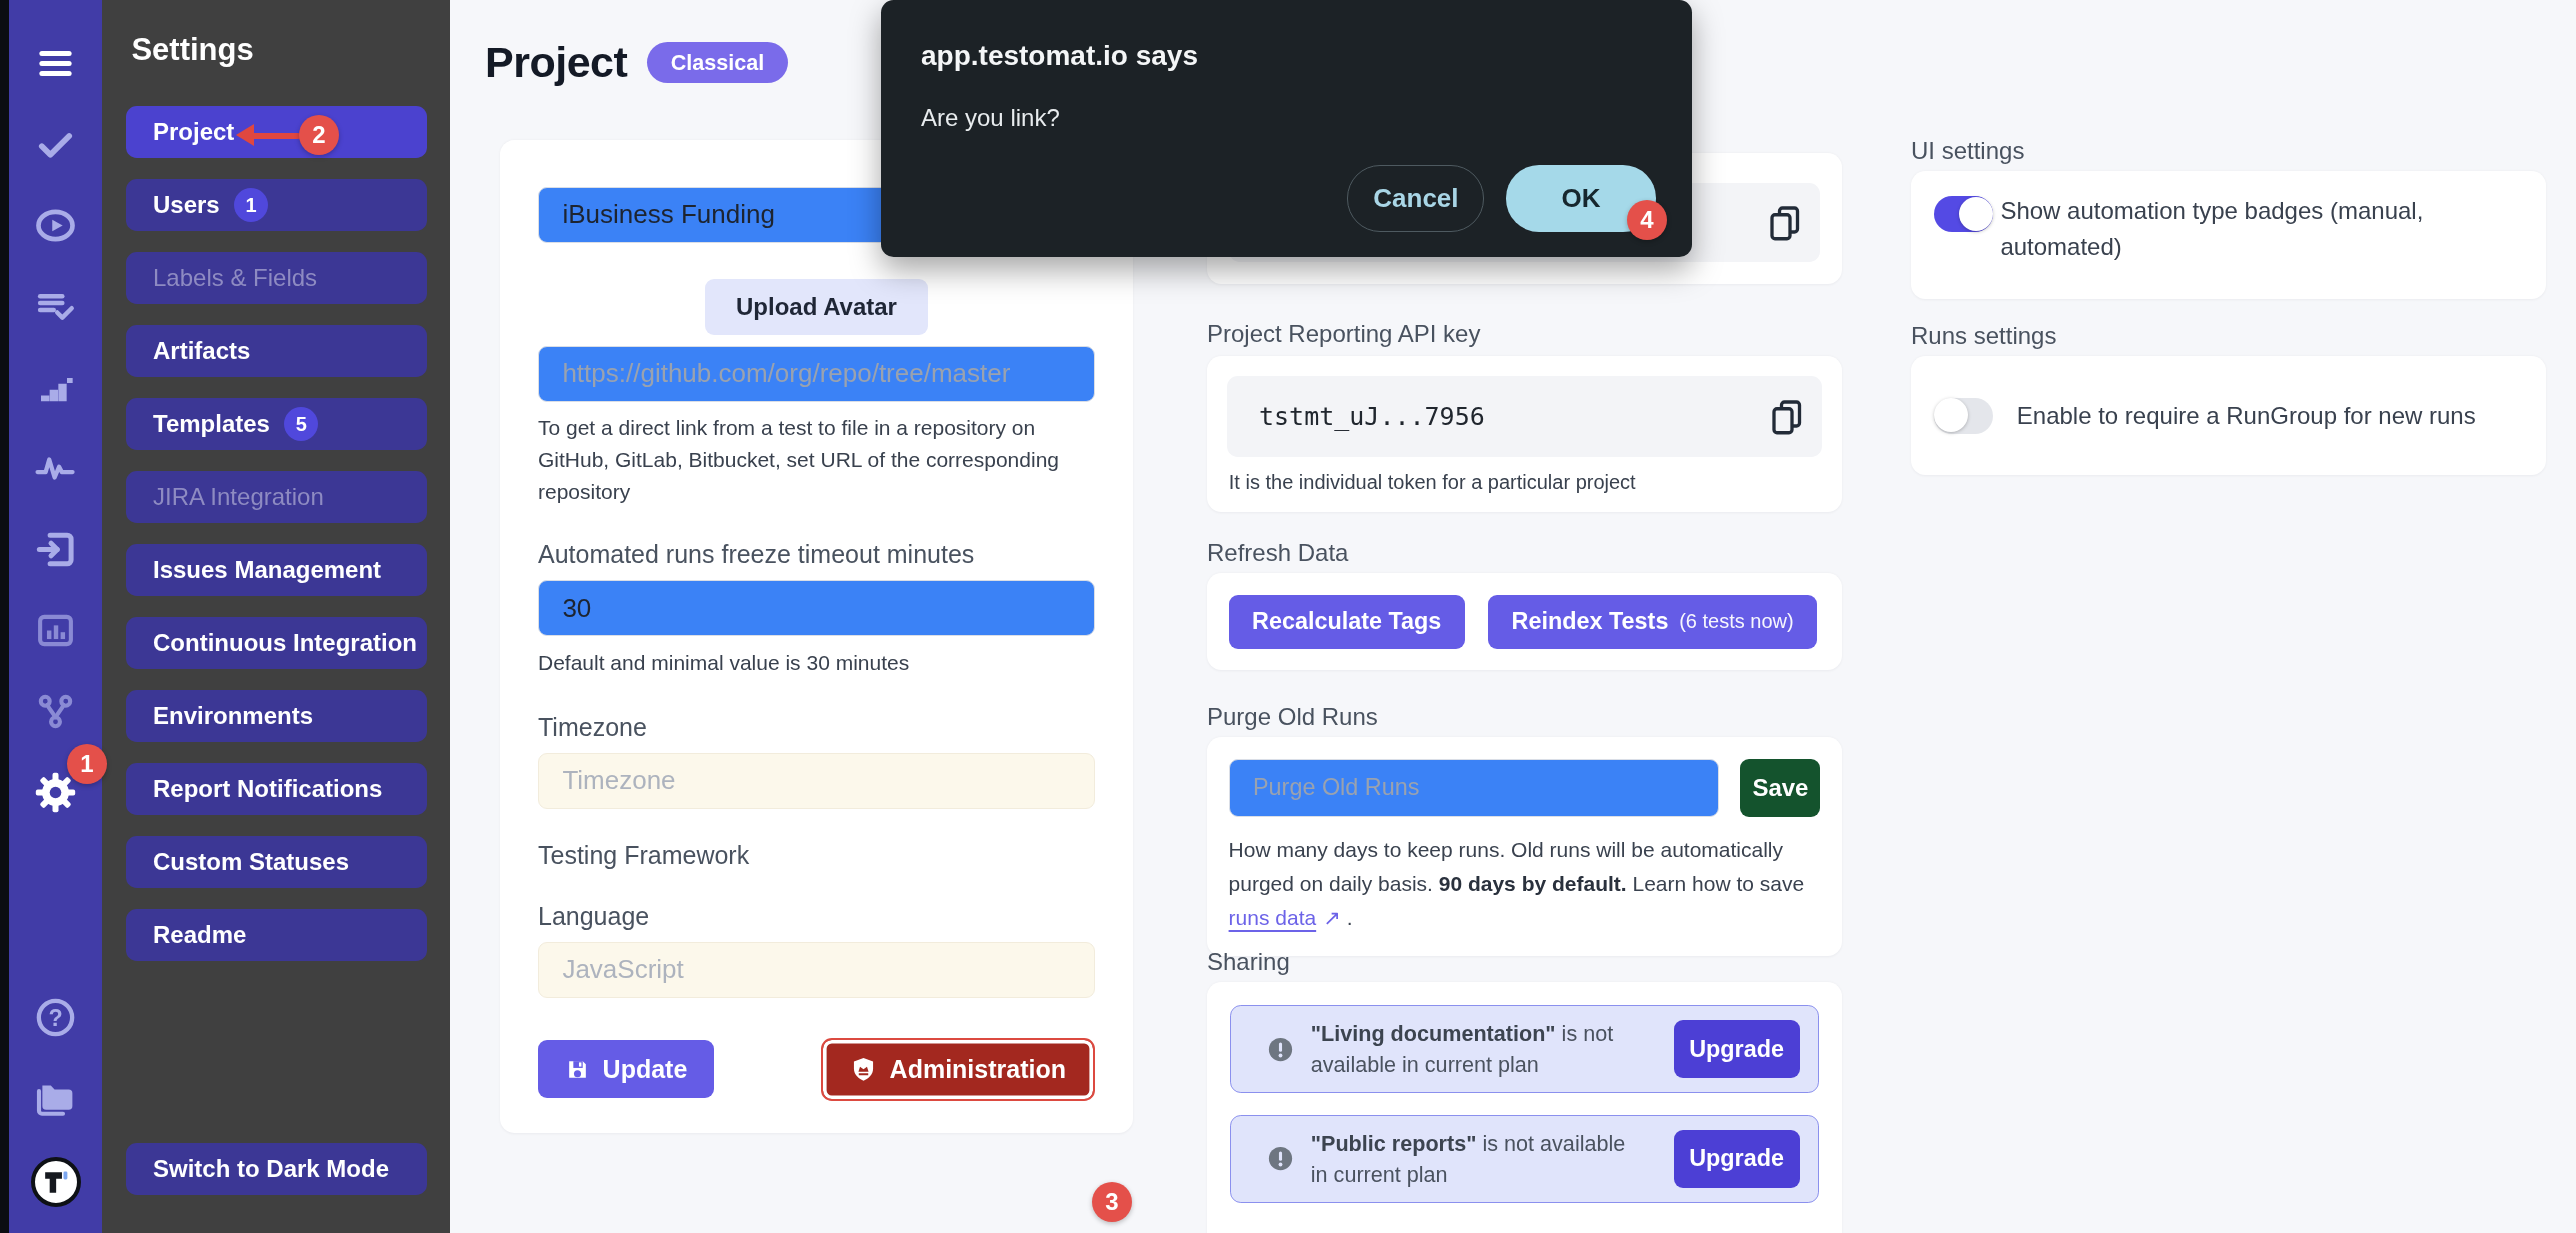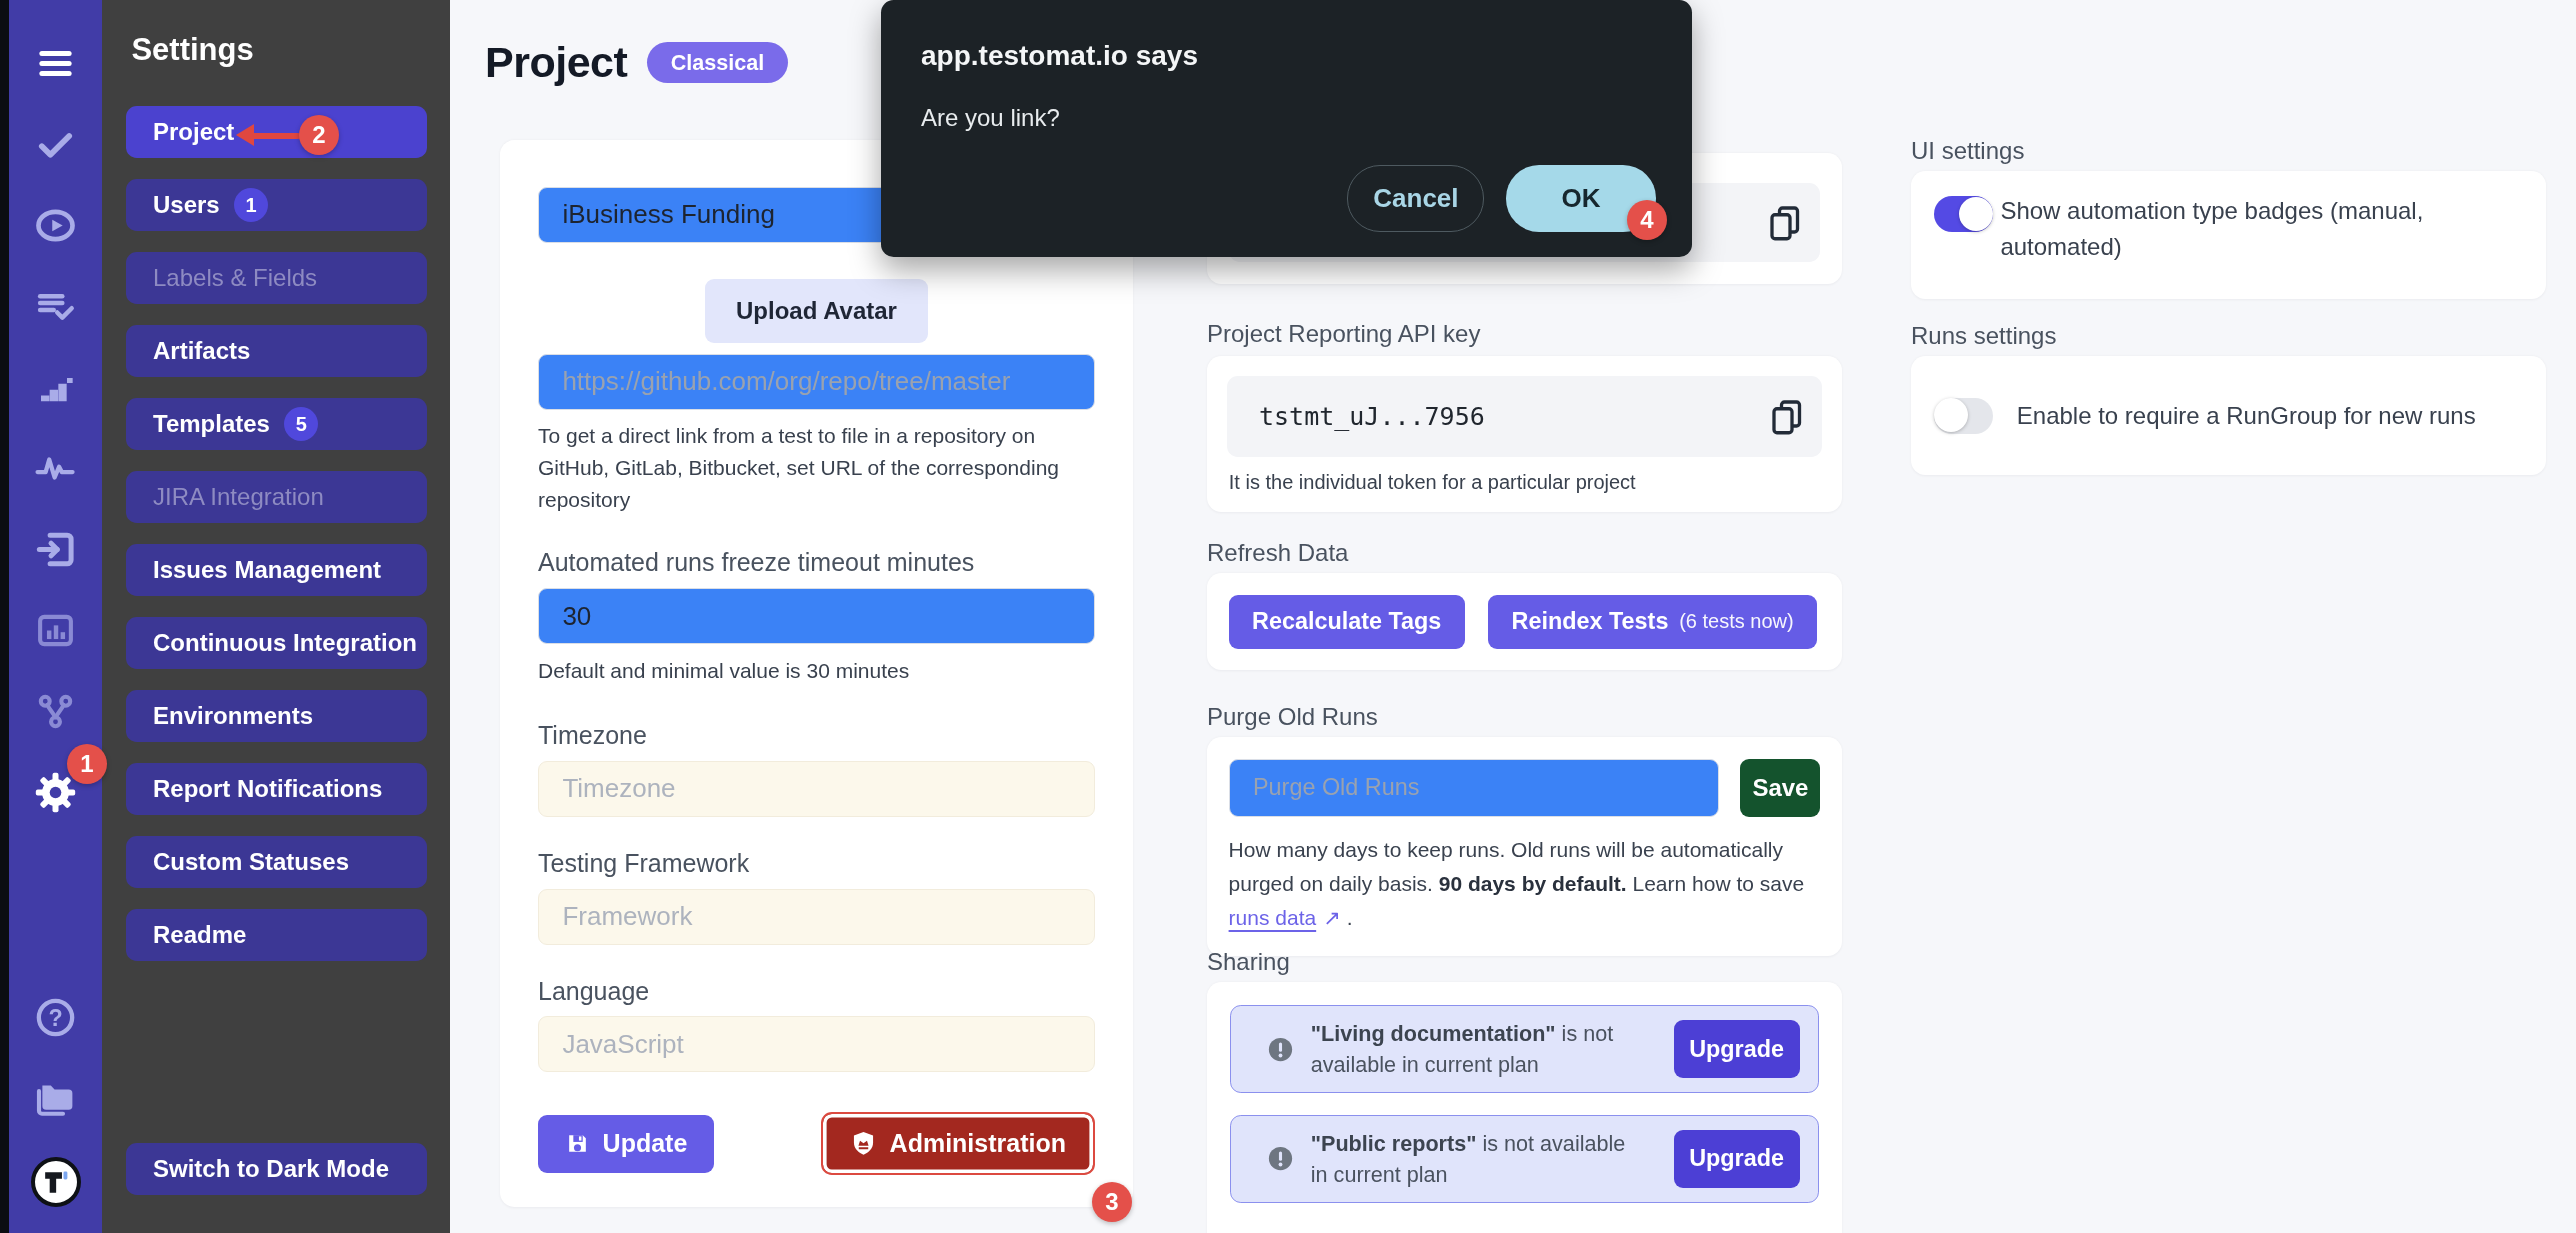--- a/index.html
+++ b/index.html
@@ -48,21 +48,21 @@
   .fld-label { font-size:25px; color:#49525F; }
   .fld-label .opt { font-style:italic; }
   .txt-input { width:100%; height:56px; border:1.8px solid #DADEE6; border-radius:9px; padding:0 23.4px;
                font-size:26px; color:#1D2430; font-family:"Liberation Sans",sans-serif; background:#3b82f6; outline:none; }
   .txt-input::placeholder { color:#9AA2AF; }
   .txt-input.cream { background:#FCF8EB; border-color:#F2ECDC; }
   .txt-input.cream::placeholder { color:#ADB3BE; }
   .mt12{margin-top:10.8px;} .mt36{margin-top:32px;} .mt38{margin-top:34px;} .mt44{margin-top:40px;}
   .helper { font-size:21px; color:#39414E; line-height:32px; margin-top:10.8px; }
   .avatar-row { display:flex; justify-content:center; margin-top:36px; }
-  .btn-avatar { background:#E2E6FB; color:#1F2636; border:none; border-radius:9px; height:64px;
+  .btn-avatar { background:#E2E6FB; color:#1F2636; border:none; border-radius:9px; height:56px;
                 padding:0 31px; font-size:24px; font-weight:600; font-family:inherit; cursor:pointer; }
   .form-btn-row { display:flex; justify-content:space-between; align-items:center; margin-top:40px; }
   .btn-update { background:#655CE6; color:#fff; border:none; border-radius:9px; height:58px; padding:0 27px;
                 font-size:25px; font-weight:600; font-family:inherit; display:inline-flex; align-items:center;
                 gap:12.6px; cursor:pointer; }
   .btn-admin { background:#A3281F; color:#fff; border:2.7px solid #DC4A40; box-shadow:inset 0 0 0 3.6px #fff;
                border-radius:10.8px; height:63px; padding:0 27px; font-size:25px; font-weight:600;
                font-family:inherit; display:inline-flex; align-items:center; gap:12.6px; cursor:pointer; position:relative; }
 
   
@@ -297,21 +297,20 @@
       <button class="btn-avatar">Upload Avatar</button>
     </div>
     <input class="txt-input mt12" type="text" placeholder="https://github.com/org/repo/tree/master" style="">
     <div class="helper">To get a direct link from a test to file in a repository on GitHub, GitLab, Bitbucket, set URL of the corresponding repository</div>
     <div class="fld-label mt36">Automated runs freeze timeout minutes</div>
     <input class="txt-input mt12" type="text" value="30" style="">
     <div class="helper">Default and minimal value is 30 minutes</div>
     <div class="fld-label mt38">Timezone</div>
     <input class="txt-input cream mt12" type="text" placeholder="Timezone" style="">
     <div class="fld-label mt36">Testing Framework</div>
-    <input class="txt-input cream mt12" type="text" placeholder="Framework" style="">
     <div class="fld-label mt36">Language</div>
     <input class="txt-input cream mt12" type="text" placeholder="JavaScript" style="">
     <div class="form-btn-row">
       <button class="btn-update">
         <span style="display:inline-flex;">
           <svg width="25" height="25" viewBox="0 0 24 24">
               <path d="M4 4 h13 l3 3 v13 H4 Z" fill="#fff"></path>
               <rect x="8" y="4" width="9" height="6.5" fill="#655CE6"></rect>
               <rect x="13.4" y="5.2" width="2.4" height="4" fill="#fff"></rect>
               <circle cx="12" cy="16" r="3.4" fill="#655CE6"></circle>

